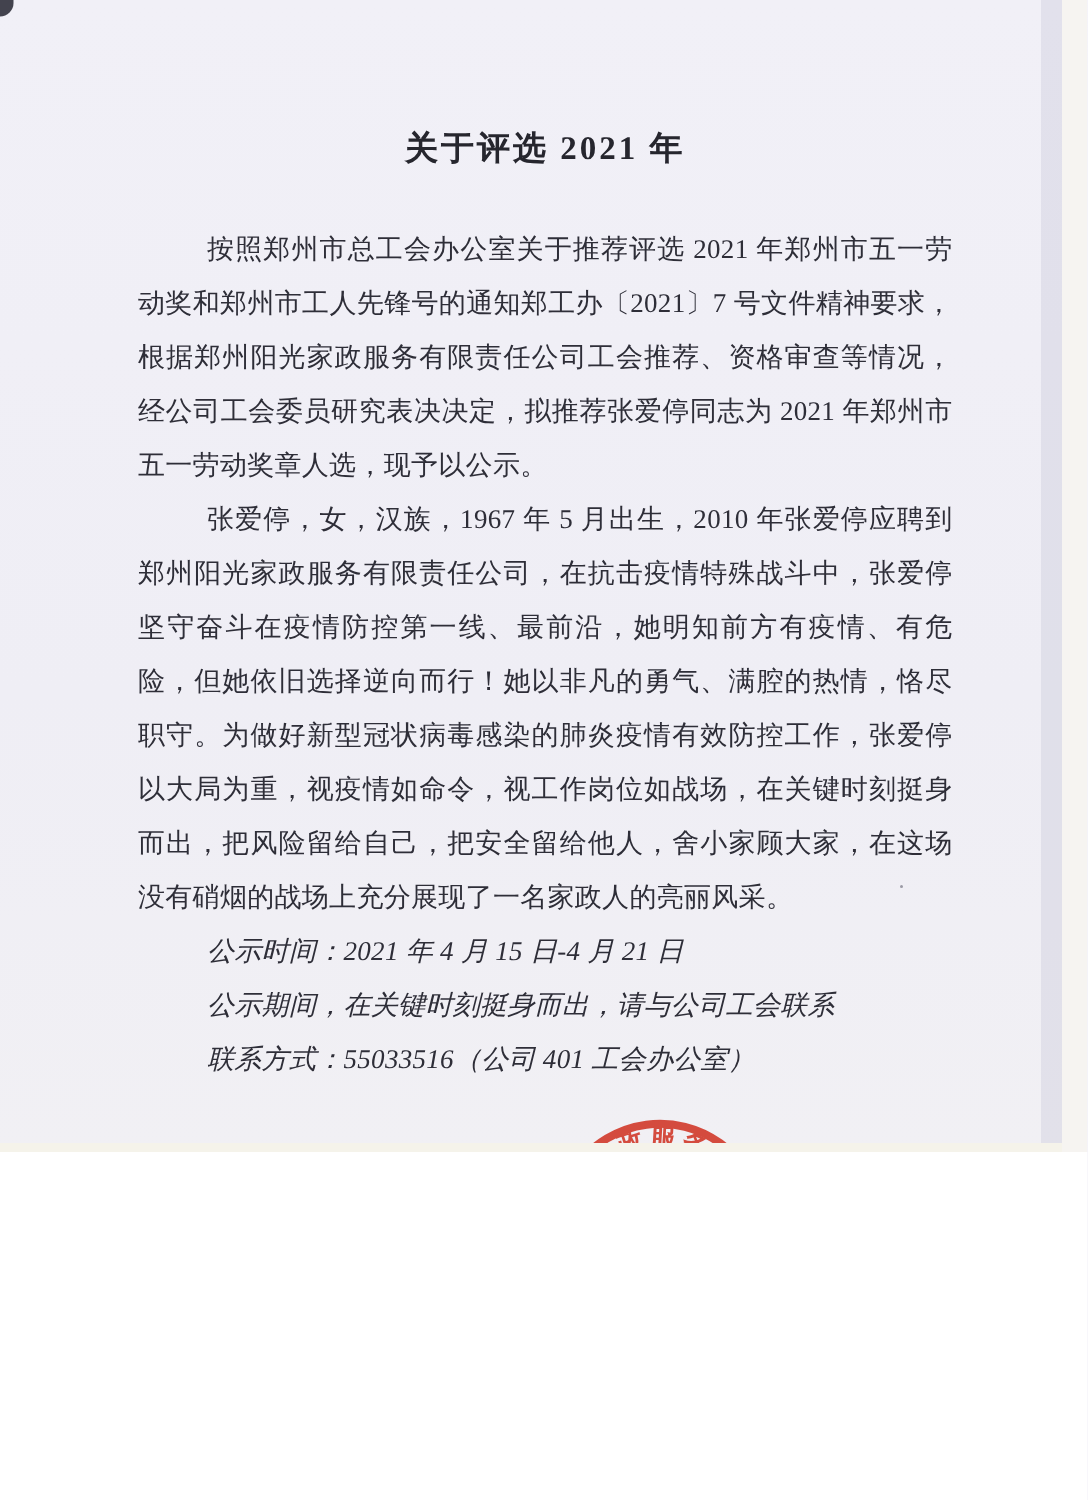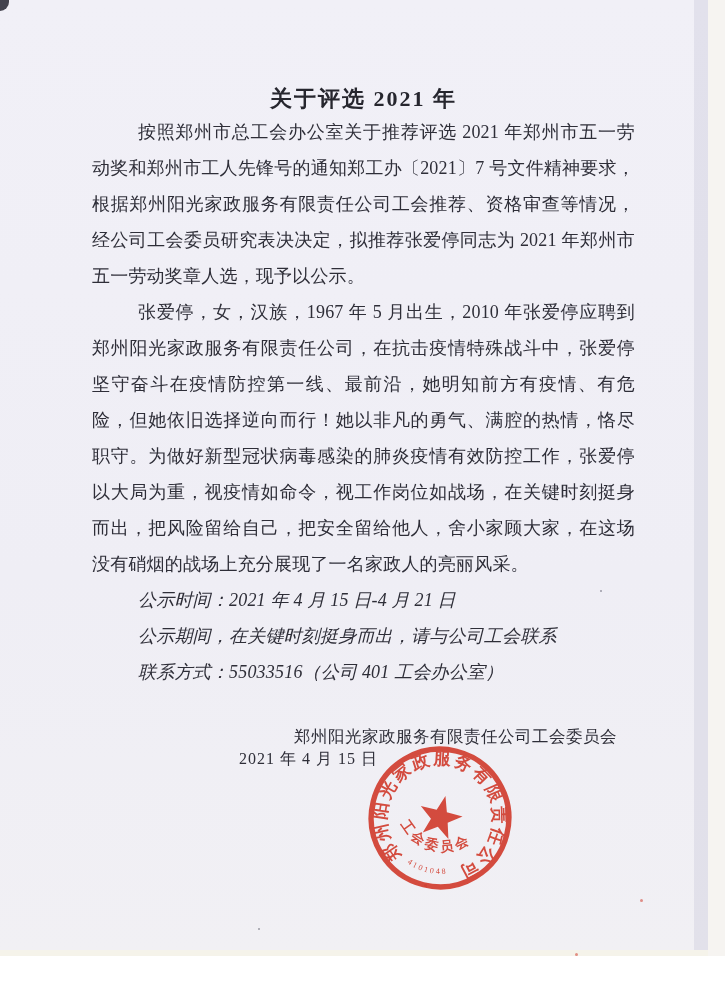--- a/index.html
+++ b/index.html
@@ -1,34 +1,34 @@
 <!DOCTYPE html>
 <html><head>
 <meta charset="utf-8">
 <style>
   html,body { margin:0; padding:0; }
   .page {
     position:relative;
-    width:725px; height:956px;
+    width:725px; height:768px;
     background:#f0eff6;
     background-image: linear-gradient(180deg, #f1f0f7 0%, #efeef5 60%, #f1f0f4 100%);
     overflow:hidden;
     font-family:"Liberation Serif","DejaVu Serif",serif;
     color:#2e2e38;
   }
   .content { position:absolute; left:92px; top:0; width:543px; }
   .title { text-align:center; font-size:22px; font-weight:700; letter-spacing:2px; line-height:30px; color:#26262e; }
   .title.first { margin-top:84px; }
   .title.second { margin-top:8px; }
   p.body {
     margin:0; font-size:18px; line-height:36px;
     text-align:justify; text-align-last:left;
     text-indent:46px; letter-spacing:0.2px;
   }
-  p.body.first { }
+  p.body.first { margin-top:34px; }
   p.info { margin:0; font-size:18px; line-height:36px; text-indent:46px; letter-spacing:0.2px;font-style:italic; }
   .signature { margin-top:36px; margin-right:18px; text-align:right; font-size:16.5px; line-height:22px; letter-spacing:0.5px; }
   .date { margin-right:110px; text-align:center; font-size:16px; line-height:22px; letter-spacing:1px; }
 
   .stamp {
     position:absolute; left:354px; top:732px;
     width:172px; height:172px;
     opacity:.88; mix-blend-mode:multiply;
     pointer-events:none;
   }

